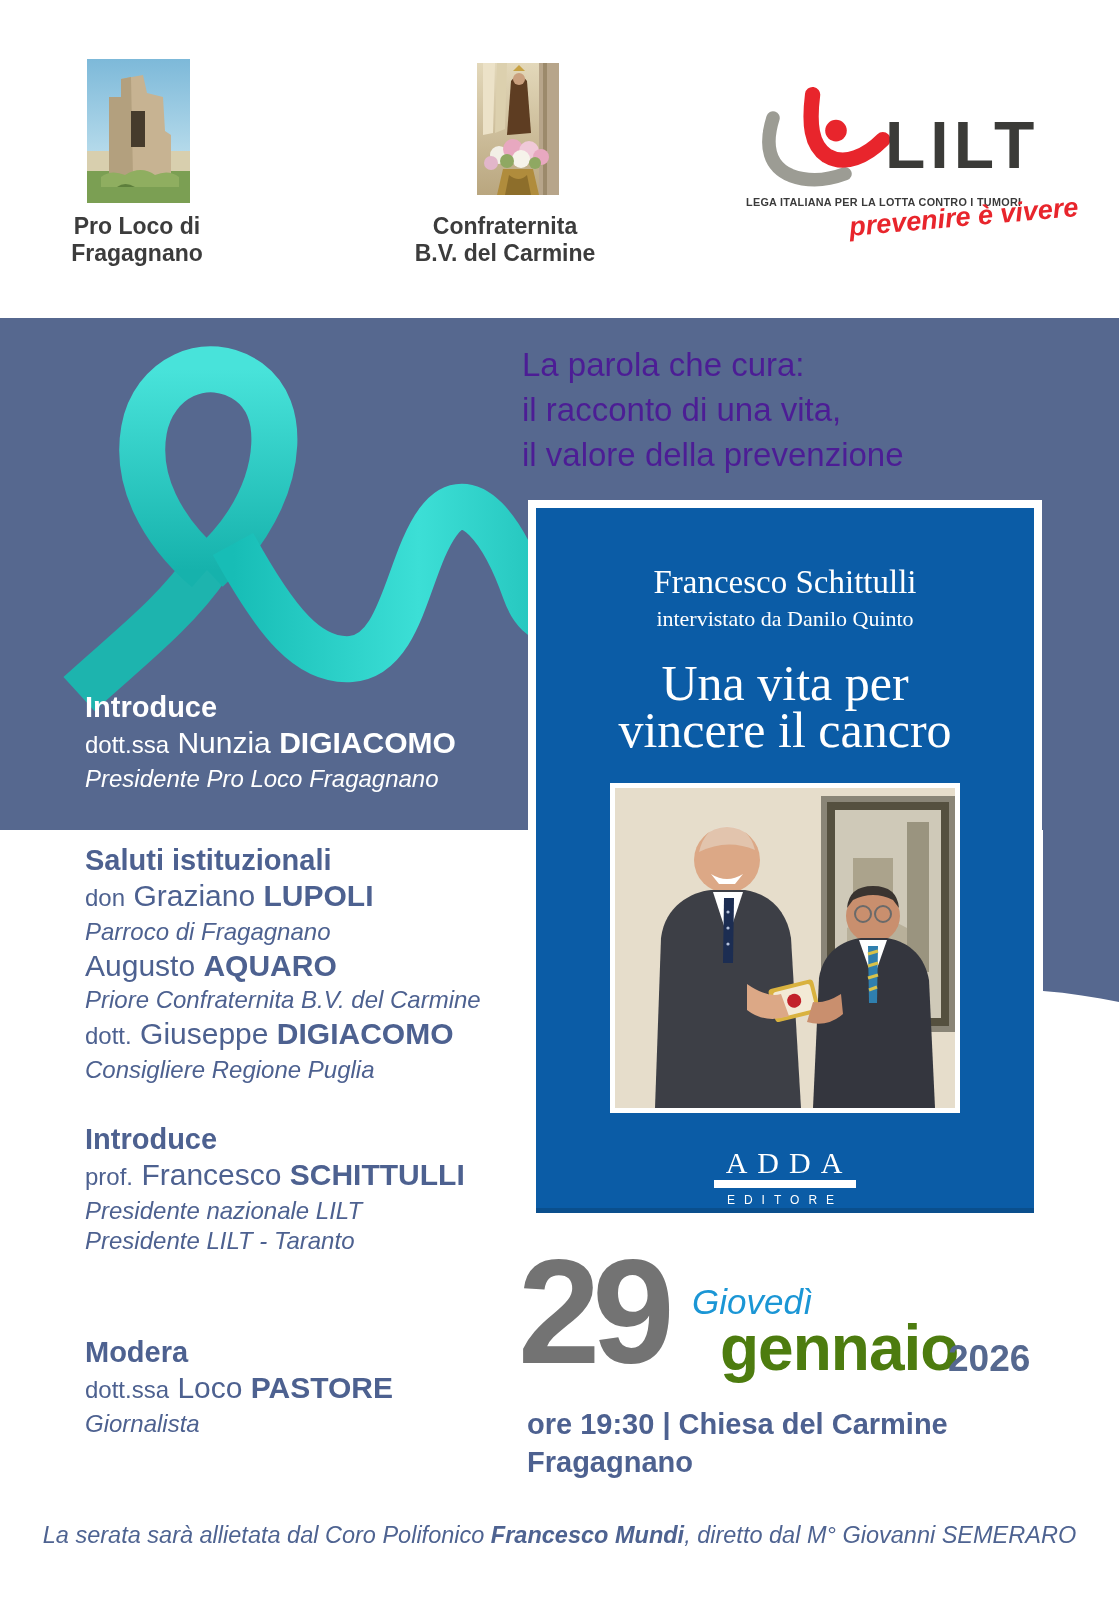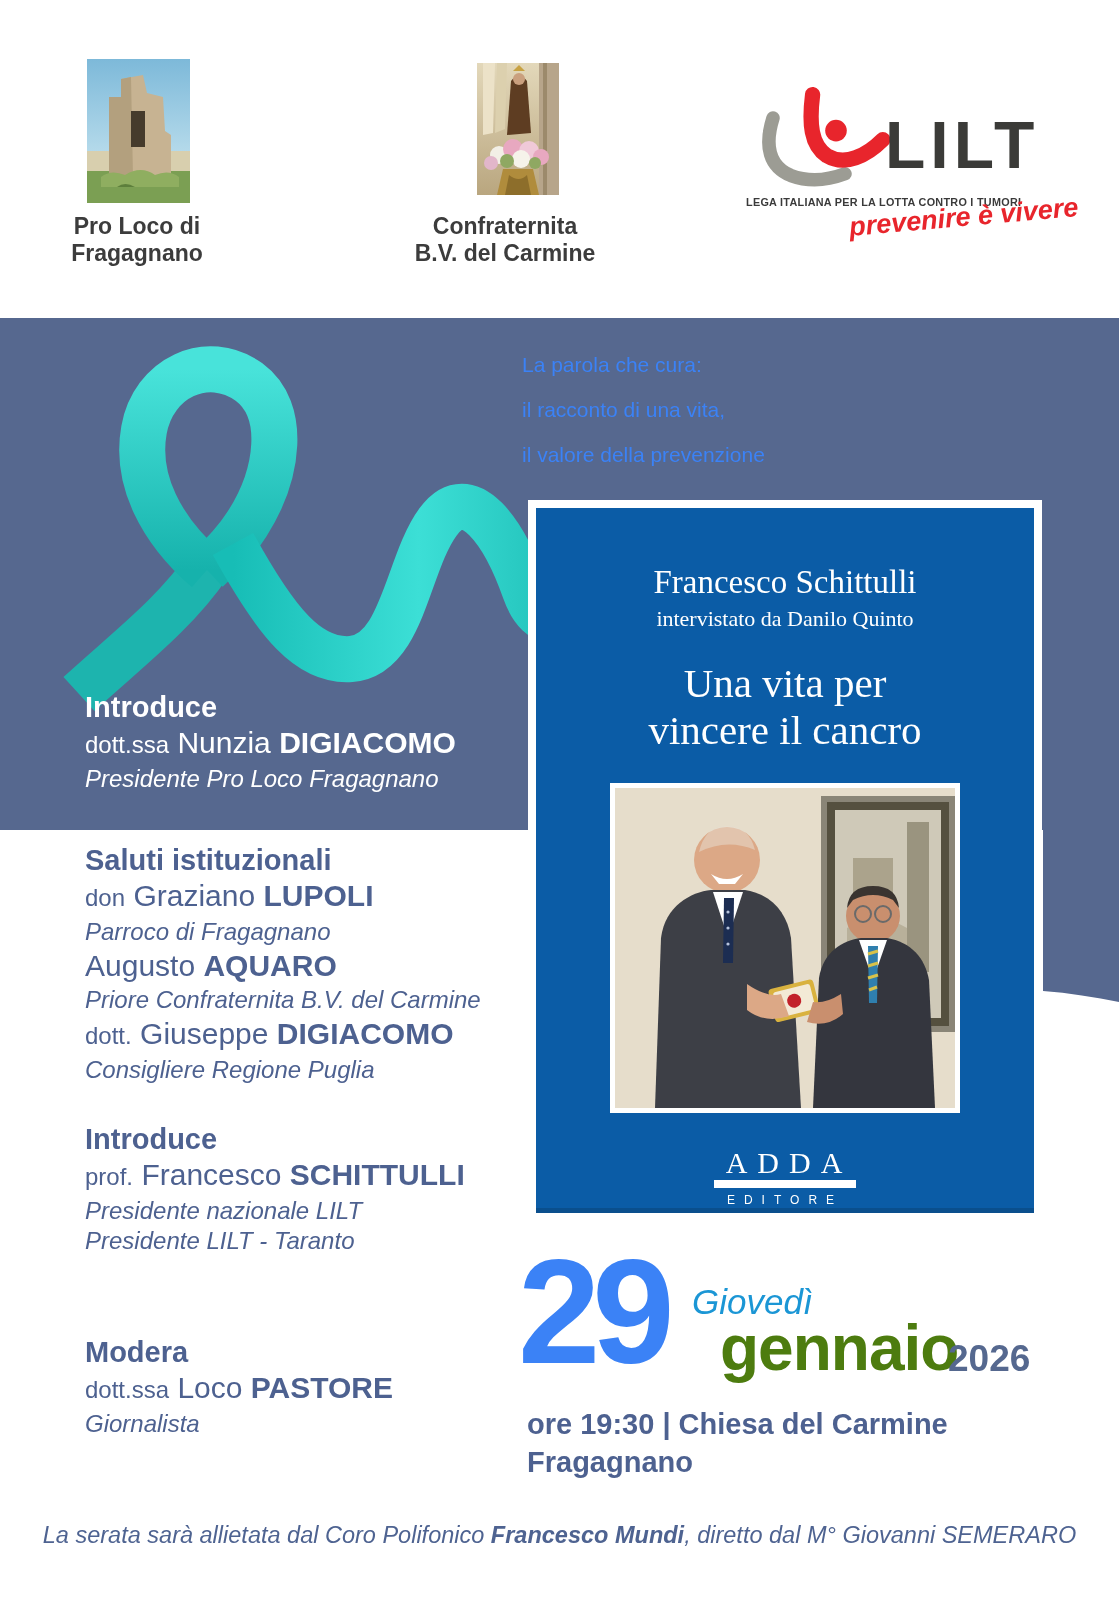--- a/index.html
+++ b/index.html
@@ -13,49 +13,49 @@
   .toplabel{font-weight:bold;color:#3c3c3c;font-size:23px;line-height:27px;text-align:center;}
   .lilt-word{font-weight:bold;color:#3b3b38;font-size:66px;letter-spacing:5px;line-height:1;}
   .lilt-tag{font-weight:bold;color:#3a3a3a;font-size:11.5px;letter-spacing:0.3px;white-space:nowrap;
             transform:scaleX(0.94);transform-origin:left top;}
   .lilt-slogan{font-weight:bold;font-style:italic;color:#e8252c;font-size:27px;
                transform:rotate(-5deg);transform-origin:left top;white-space:nowrap;}
 
   
   .band{left:0;top:318px;width:1119px;height:512px;background:#56688f;}
   .right-panel{left:1043px;top:825px;width:76px;height:165px;background:#56688f;}
-  .band-title{left:522px;top:342px;color:#3b82f6;font-size:21px;line-height:45px;font-weight:normal;}
+  .band-title{left:522px;top:342px;color:#4c1d95;font-size:33px;line-height:45px;font-weight:normal;}
 
   
   .book{
     left:528px;top:500px;width:498px;height:705px;background:#0b5ca6;
     border:8px solid #ffffff;border-bottom:none;
     box-shadow:inset 0 -5px 0 #0a4f8d;
     font-family:"Liberation Serif", serif;color:#ffffff;text-align:center;
   }
   .book-author{position:absolute;left:0;top:56px;width:100%;font-size:33px;}
   .book-sub{position:absolute;left:0;top:98px;width:100%;font-size:22px;}
-  .book-title{position:absolute;left:0;top:152px;width:100%;font-size:41px;line-height:47px;}
+  .book-title{position:absolute;left:0;top:152px;width:100%;font-size:50px;line-height:47px;}
   .book-photo{position:absolute;left:74px;top:275px;width:340px;height:320px;border:5px solid #ffffff;}
   .publisher{position:absolute;left:0;top:640px;width:100%;}
   .pub-name{display:inline-block;font-size:30px;letter-spacing:10px;padding:0 4px 2px 12px;
             border-bottom:8px solid #ffffff;line-height:1;}
   .pub-sub{font-size:12px;letter-spacing:9px;margin-top:5px;font-family:"Liberation Sans",sans-serif;}
 
   
   .sec{left:85px;color:#4d6190;}
   .sec-heading{font-weight:bold;font-size:29px;line-height:34px;}
   .person-line{font-size:30px;line-height:38px;white-space:nowrap;}
   .person-line .pfx{font-size:24px;}
   .person-line .sn{font-weight:bold;}
   .role{font-style:italic;font-size:24px;line-height:30px;}
   .on-band, .on-band .person-line, .on-band .role, .on-band .sec-heading{color:#ffffff;}
 
   
-  .day{left:518px;top:1238px;font-size:148px;font-weight:bold;color:#3b82f6;line-height:1;letter-spacing:-8px;}
+  .day{left:518px;top:1238px;font-size:148px;font-weight:bold;color:#737373;line-height:1;letter-spacing:-8px;}
   .weekday{left:692px;top:1284px;font-size:35px;font-weight:normal;font-style:italic;color:#1b96d5;line-height:1;}
   .month{left:690px;top:1316px;font-size:64px;font-weight:bold;color:#4d7c0f;line-height:1;letter-spacing:-1px;margin-left:30px;}
   .year{left:948px;top:1340px;font-size:37px;font-weight:bold;color:#55688f;line-height:1;}
   .einfo{left:527px;color:#4d6190;font-size:29px;font-weight:bold;line-height:1;}
 
   
   .footer{left:0;top:1522px;width:1119px;text-align:center;color:#4e6391;
           font-size:23.5px;font-style:italic;}
   .footer b{font-weight:bold;}
 </style>

